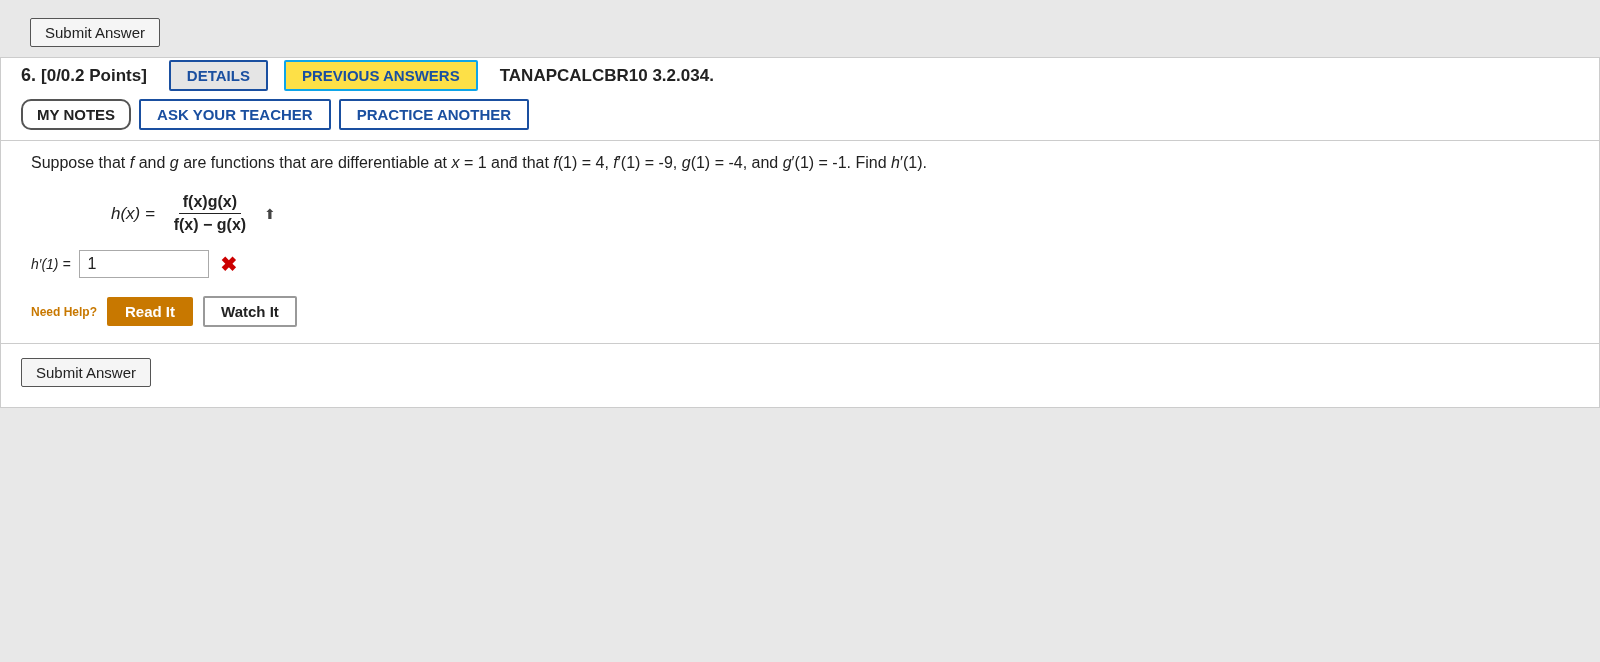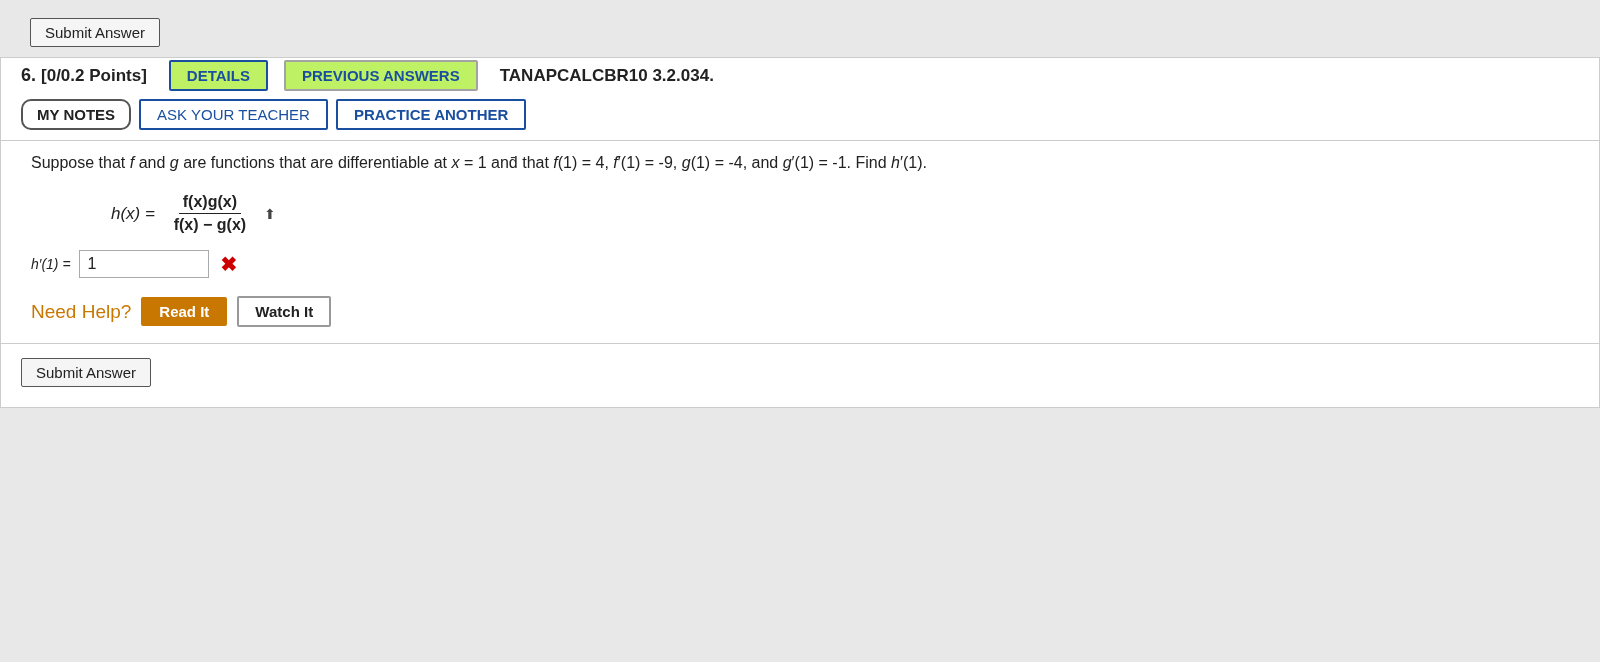--- a/index.html
+++ b/index.html
@@ -54,32 +54,32 @@
 
     .question-number {
       font-size: 18px;
       font-weight: bold;
       margin-right: 6px;
       white-space: nowrap;
     }
 
     .btn-details {
       border: 2px solid #1a4fa0;
-      background: #bef264;
+      background: #e5e5e5;
       color: #1a4fa0;
       padding: 5px 16px;
       font-size: 15px;
       font-weight: bold;
       cursor: pointer;
       border-radius: 2px;
     }
 
     .btn-prev-answers {
-      border: 2px solid #a3a3a3;
-      background: #bef264;
+      border: 2px solid #0ea5e9;
+      background: #fde047;
       color: #1a4fa0;
       padding: 5px 16px;
       font-size: 15px;
       font-weight: bold;
       cursor: pointer;
       border-radius: 2px;
     }
 
     .question-code {
       font-size: 17px;
@@ -106,21 +106,21 @@
       cursor: pointer;
       border-radius: 10px;
     }
 
     .btn-ask-teacher {
       border: 2px solid #1a4fa0;
       background: #fff;
       color: #1a4fa0;
       padding: 5px 16px;
       font-size: 15px;
-      font-weight: normal;
+      font-weight: bold;
       cursor: pointer;
       border-radius: 2px;
     }
 
     .btn-practice-another {
       border: 2px solid #1a4fa0;
       background: #fff;
       color: #1a4fa0;
       padding: 5px 16px;
       font-size: 15px;
@@ -205,22 +205,22 @@
 
     .need-help-row {
       display: flex;
       align-items: center;
       gap: 10px;
       margin-top: 10px;
     }
 
     .need-help-label {
       color: #c87800;
-      font-size: 19px;
-      font-weight: normal;
+      font-size: 12px;
+      font-weight: bold;
     }
 
     .btn-read-it {
       background: #c87800;
       color: #fff;
       border: none;
       padding: 6px 18px;
       font-size: 15px;
       font-weight: bold;
       cursor: pointer;

